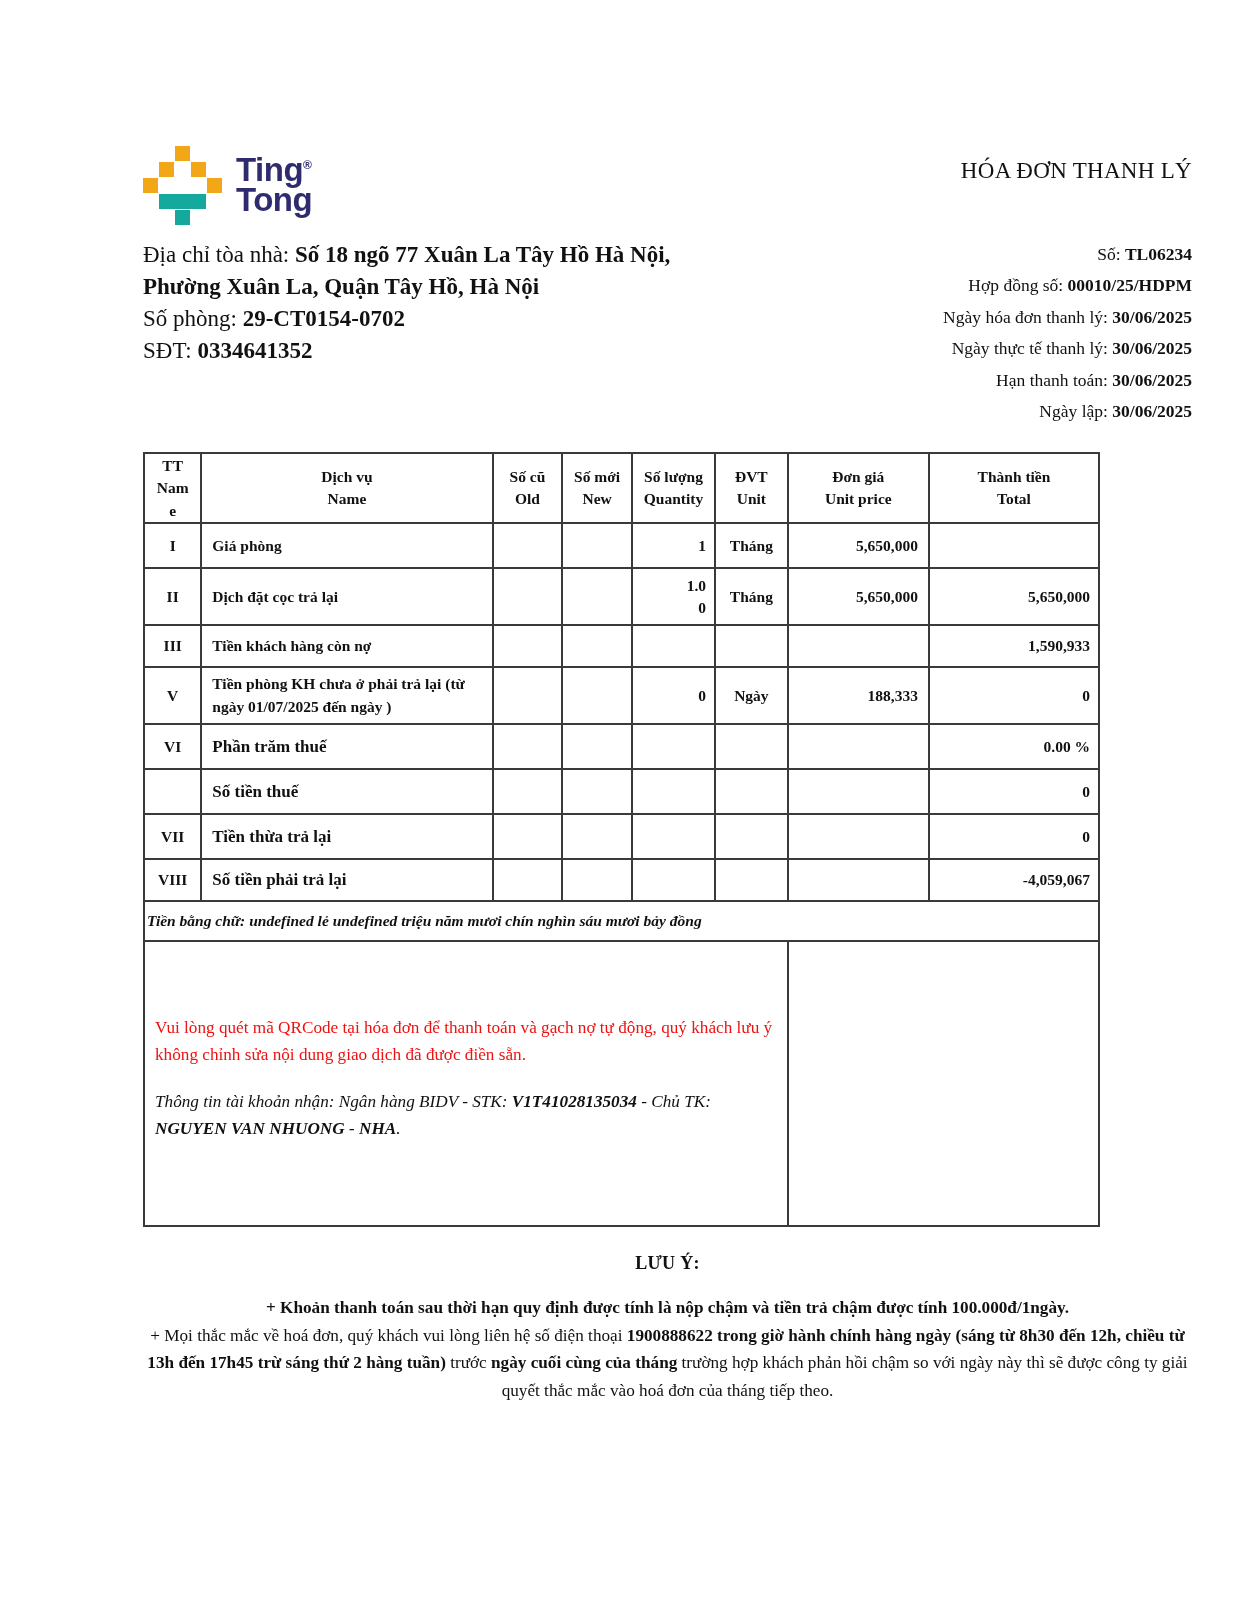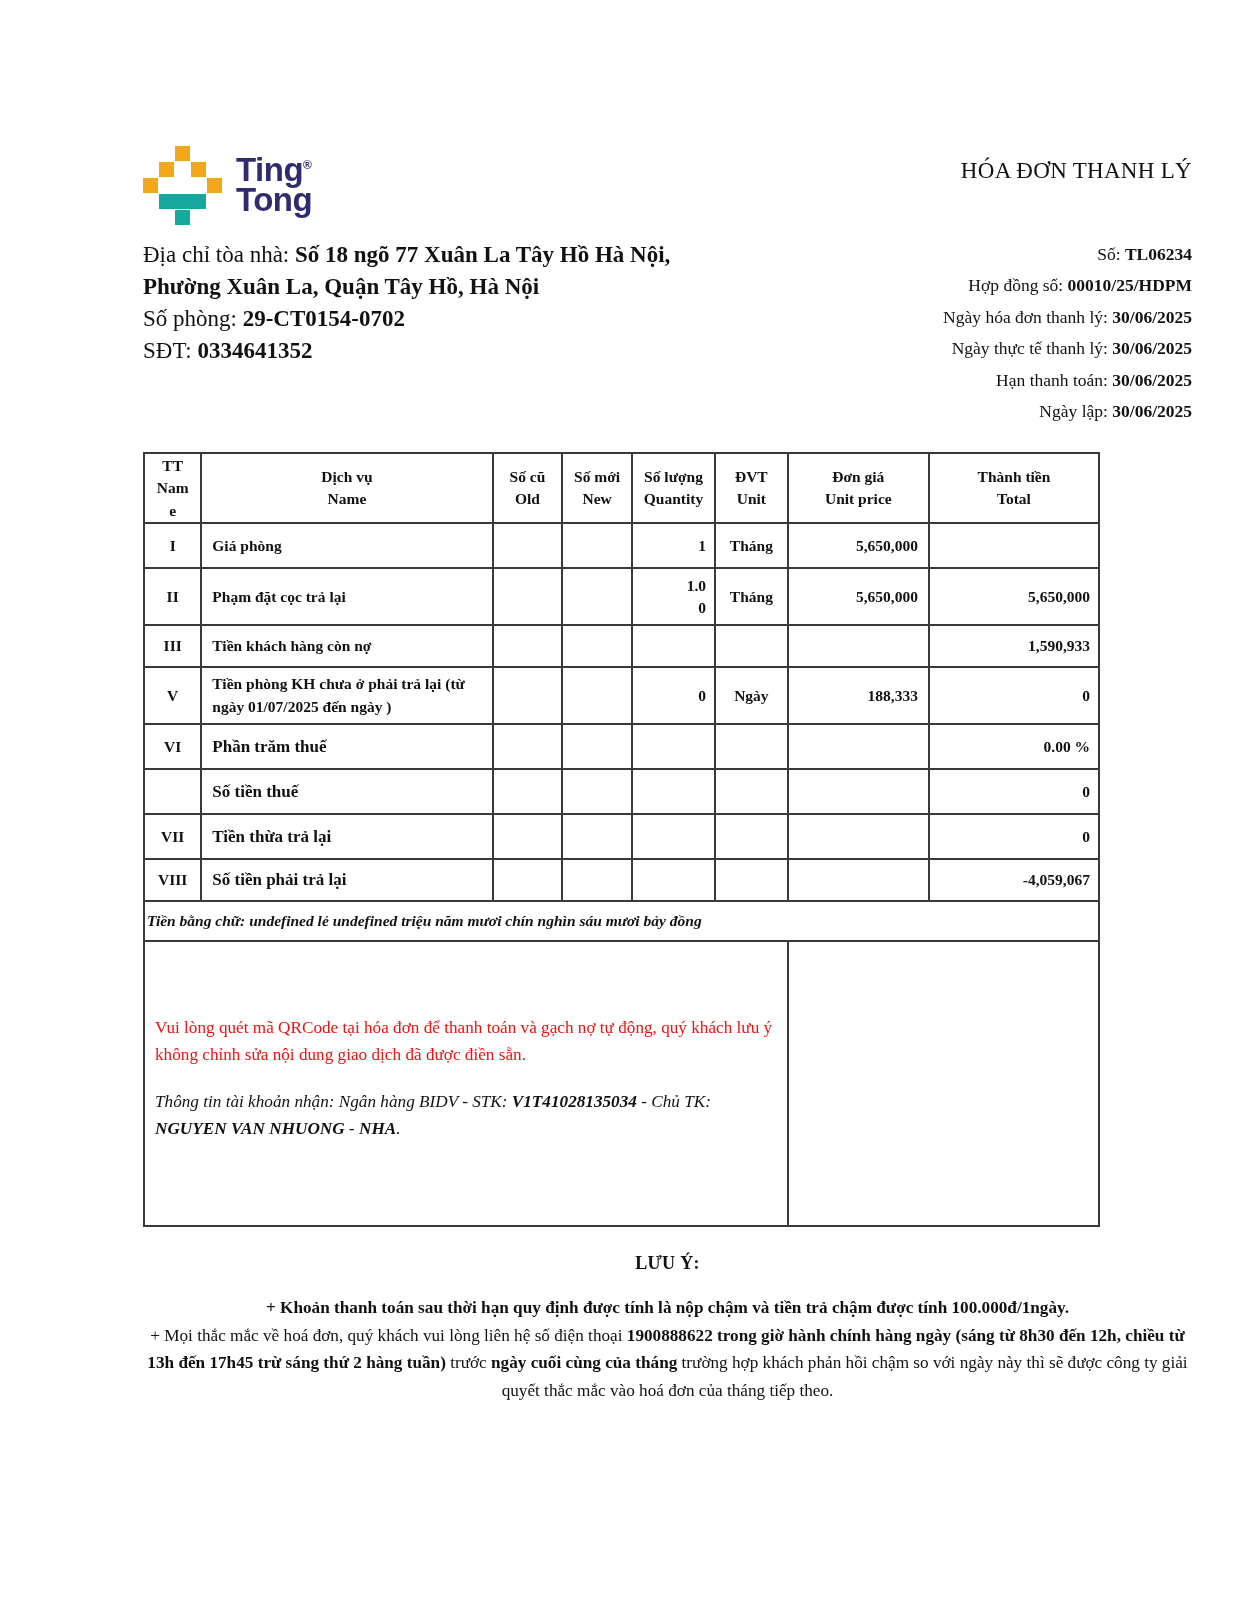--- a/index.html
+++ b/index.html
@@ -150,21 +150,21 @@
             <td class="c-name">Giá phòng</td>
             <td class="c-old"></td>
             <td class="c-new"></td>
             <td class="c-qty">1</td>
             <td class="c-unit">Tháng</td>
             <td class="c-price">5,650,000</td>
             <td class="c-total"></td>
           </tr>
           <tr style="height: 57px;">
             <td class="c-index">II</td>
-            <td class="c-name">Phạm đặt cọc trả lại</td>
+            <td class="c-name">Dịch đặt cọc trả lại</td>
             <td class="c-old"></td>
             <td class="c-new"></td>
             <td class="c-qty">1.0
 0</td>
             <td class="c-unit">Tháng</td>
             <td class="c-price">5,650,000</td>
             <td class="c-total">5,650,000</td>
           </tr>
           <tr style="height: 42px;">
             <td class="c-index">III</td>

